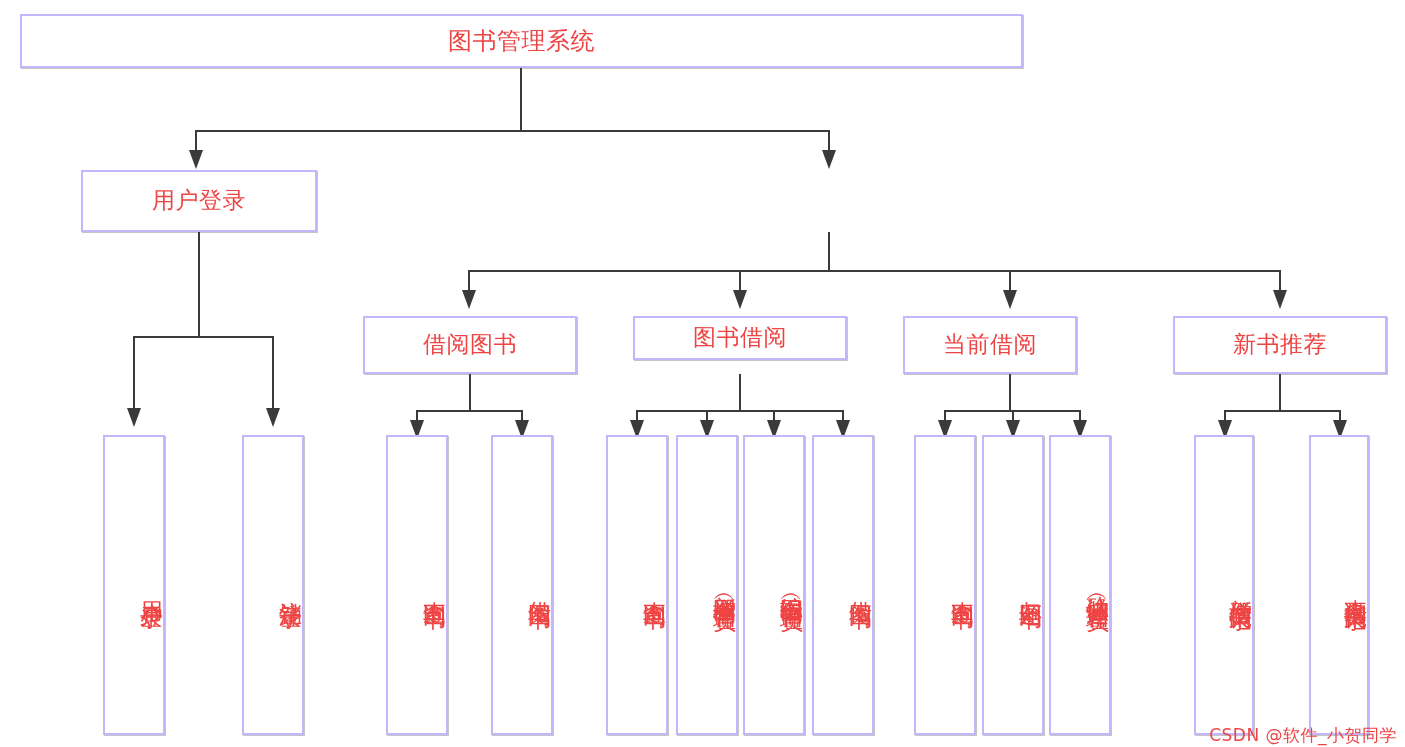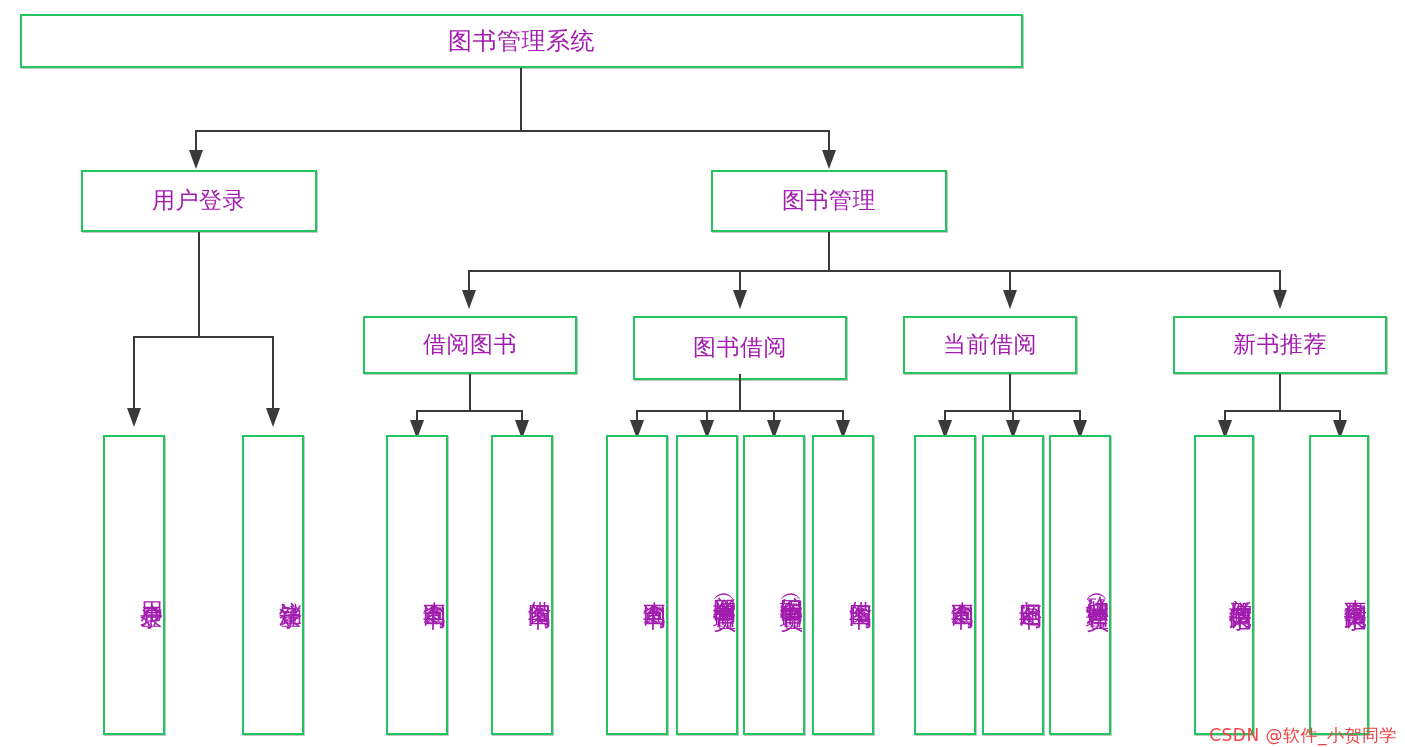--- a/index.html
+++ b/index.html
@@ -15,26 +15,26 @@
     position: relative;
     width: 1405px;
     height: 747px;
     background: #ffffff;
     overflow: hidden;
   }
   .node {
     position: absolute;
     box-sizing: border-box;
     background: #ffffff;
-    border: 2px solid #22c55e;
+    border: 2px solid #c4b5fd;
     box-shadow: 1px 1px 0 0 rgba(150,150,150,0.55);
     display: flex;
     align-items: center;
     justify-content: center;
-    color: #a21caf;
+    color: #ef4444;
     line-height: 1.12;
     letter-spacing: 0.5px;
   }
   .node .label {
     display: block;
     text-align: center;
     white-space: pre-line;
   }
   .node.horiz { font-size: 23px; }
   .node.root  { font-size: 24px; }
@@ -89,23 +89,20 @@
   <div class="vline" style="left:520px; top:68px; height:62px;"></div>
 
   <div class="hline" style="left:195px; top:130px; width:635px;"></div>
   <div class="vline" style="left:195px; top:130px; height:22px;"></div>
   <div class="vline" style="left:828px; top:130px; height:22px;"></div>
   <div class="arrow" style="left:189px; top:150px;"></div>
   <div class="arrow" style="left:822px; top:150px;"></div>
 
   <div class="node horiz" style="left:81px; top:170px; width:236px; height:62px;">
     <span class="label">用户登录</span>
-  </div>
-  <div class="node horiz" style="left:711px; top:170px; width:236px; height:62px;">
-    <span class="label">图书管理</span>
   </div>
 
   <div class="vline" style="left:198px; top:232px; height:104px;"></div>
   <div class="hline" style="left:133px; top:336px; width:141px;"></div>
   <div class="vline" style="left:133px; top:336px; height:74px;"></div>
   <div class="vline" style="left:272px; top:336px; height:74px;"></div>
   <div class="arrow" style="left:127px; top:408px;"></div>
   <div class="arrow" style="left:266px; top:408px;"></div>
 
   <div class="vline" style="left:828px; top:232px; height:38px;"></div>
@@ -115,21 +112,21 @@
   <div class="vline" style="left:1009px; top:270px; height:22px;"></div>
   <div class="vline" style="left:1279px; top:270px; height:22px;"></div>
   <div class="arrow" style="left:462px; top:290px;"></div>
   <div class="arrow" style="left:733px; top:290px;"></div>
   <div class="arrow" style="left:1003px; top:290px;"></div>
   <div class="arrow" style="left:1273px; top:290px;"></div>
 
   <div class="node horiz" style="left:363px; top:316px; width:214px; height:58px;">
     <span class="label">借阅图书</span>
   </div>
-  <div class="node horiz" style="left:633px; top:316px; width:214px; height:64px;justify-content:center;">
+  <div class="node horiz" style="left:633px; top:316px; width:214px; height:44px;justify-content:center;">
     <span class="label">图书借阅</span>
   </div>
   <div class="node horiz" style="left:903px; top:316px; width:174px; height:58px;">
     <span class="label">当前借阅</span>
   </div>
   <div class="node horiz" style="left:1173px; top:316px; width:214px; height:58px;">
     <span class="label">新书推荐</span>
   </div>
 
   <div class="vline" style="left:469px; top:374px; height:36px;"></div>

